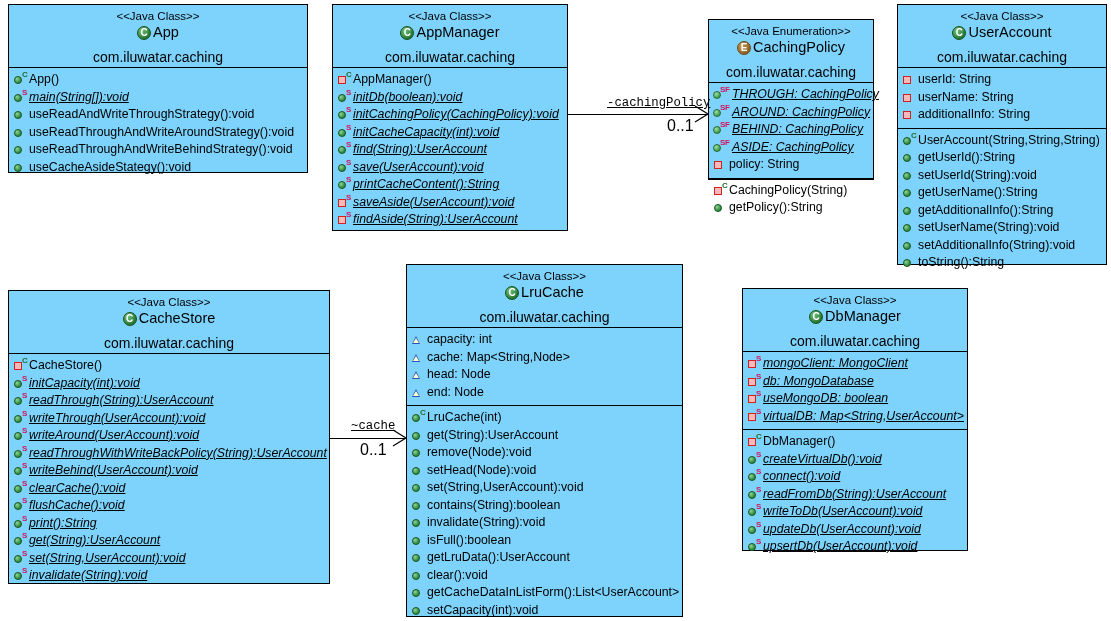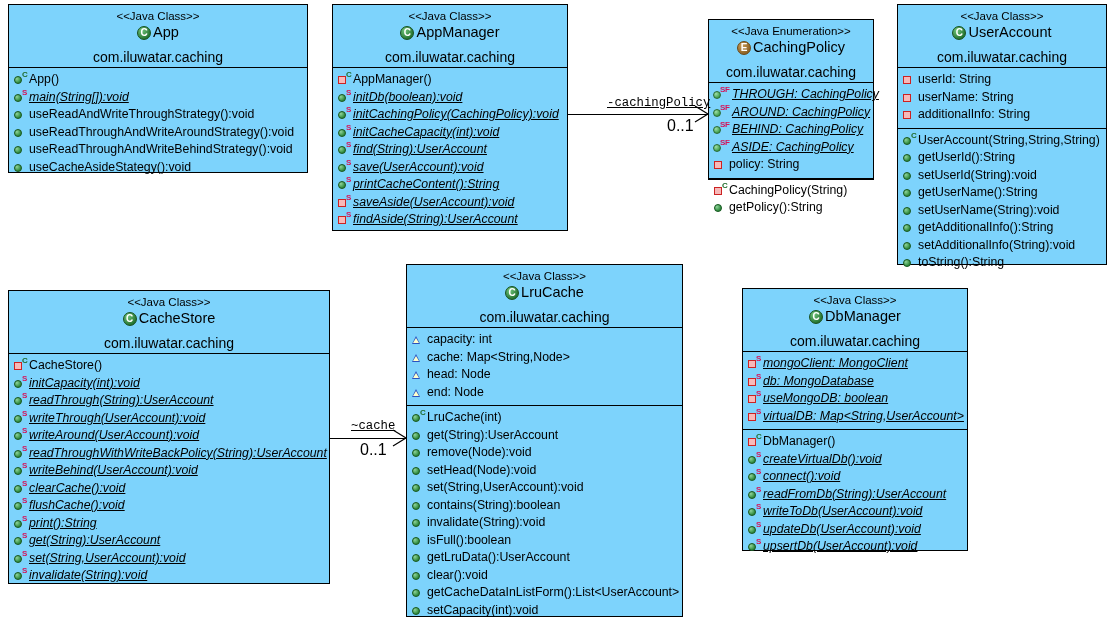--- a/index.html
+++ b/index.html
@@ -444,27 +444,27 @@
         <div class="uml-row">
           <span class="ico">
             <span class="glyph g-pub"></span>
           </span>
           <span class="rowtext">getUserName():String</span>
         </div>
         <div class="uml-row">
           <span class="ico">
             <span class="glyph g-pub"></span>
           </span>
+          <span class="rowtext">getAdditionalInfo():String</span>
+        </div>
+        <div class="uml-row">
+          <span class="ico">
+            <span class="glyph g-pub"></span>
+          </span>
           <span class="rowtext">setUserName(String):void</span>
-        </div>
-        <div class="uml-row">
-          <span class="ico">
-            <span class="glyph g-pub"></span>
-          </span>
-          <span class="rowtext">getAdditionalInfo():String</span>
         </div>
         <div class="uml-row">
           <span class="ico">
             <span class="glyph g-pub"></span>
           </span>
           <span class="rowtext">setAdditionalInfo(String):void</span>
         </div>
         <div class="uml-row">
           <span class="ico">
             <span class="glyph g-pub"></span>

